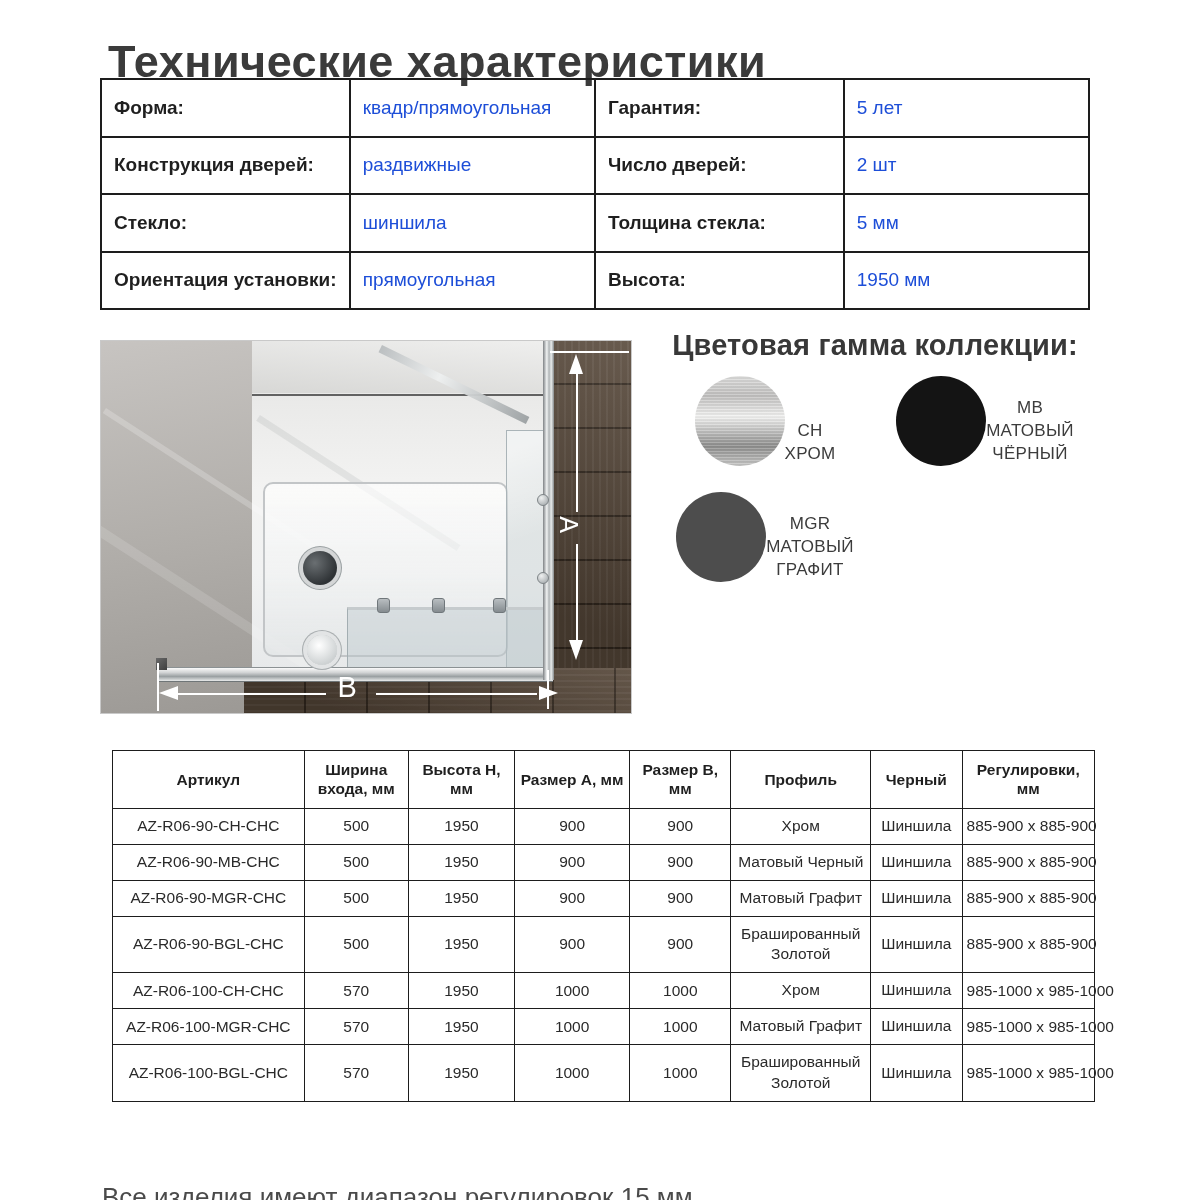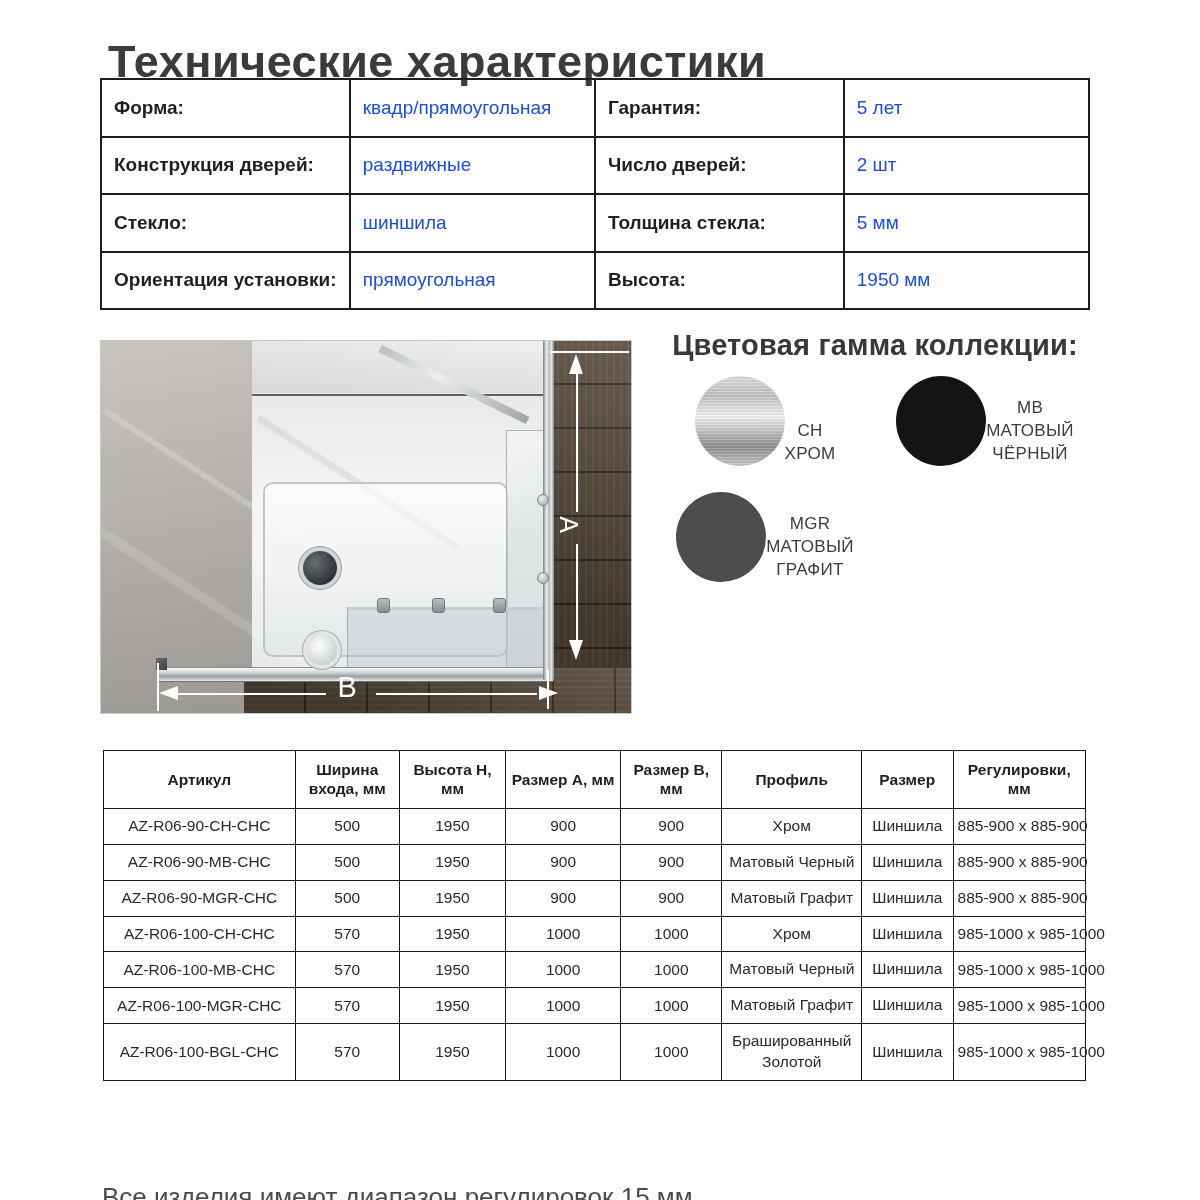--- a/index.html
+++ b/index.html
@@ -87,21 +87,21 @@
   .swatch-circle{width:90px;height:90px;border-radius:50%;}
   .sw-chrome{background:
       repeating-linear-gradient(180deg,rgba(255,255,255,.18) 0 1px,rgba(0,0,0,.05) 1px 3px),
       linear-gradient(180deg,#dededd 0%,#c3c2c1 22%,#f3f3f2 45%,#8f8f8e 78%,#c9c9c8 100%);}
   .sw-gold{background:
       repeating-linear-gradient(90deg,rgba(255,255,255,.16) 0 1px,rgba(0,0,0,.04) 1px 3px),
       linear-gradient(115deg,#d9ba5c 0%,#eedd96 35%,#e3c96f 55%,#d3b254 75%,#e8d383 100%);}
   .swatch-caption{margin-top:12px;font-size:17px;line-height:1.35;color:#3c3c3c;text-align:center;white-space:pre-line;letter-spacing:.3px;}
 
   
-  table.list{position:absolute;left:103px;top:750px;width:983px;border-collapse:collapse;table-layout:fixed;}
+  table.list{position:absolute;left:112px;top:750px;width:983px;border-collapse:collapse;table-layout:fixed;}
   table.list,table.list th,table.list td{border:1.5px solid #1d1d1d;}
   table.list th{font-size:15.5px;font-weight:700;padding:9px 4px;line-height:1.25;color:#1f1f1f;}
   table.list td{padding:7px 4px;text-align:center;vertical-align:middle;font-size:15.5px;color:#2a2a2a;}
   table.list thead th:nth-child(1){width:18.6%;}
   table.list thead th:nth-child(2){width:9.7%;}
   table.list thead th:nth-child(3){width:9.9%;}
   table.list thead th:nth-child(4){width:10.8%;}
   table.list thead th:nth-child(5){width:9.4%;}
   table.list thead th:nth-child(6){width:13.3%;}
   table.list thead th:nth-child(7){width:8.4%;}
@@ -216,21 +216,21 @@
 
   <table class="list">
     <thead>
         <tr id="list-head-row">
           <th class="list-th col-article">Артикул</th>
           <th class="list-th col-num">Ширина входа, мм</th>
           <th class="list-th col-num">Высота H, мм</th>
           <th class="list-th col-num">Размер A, мм</th>
           <th class="list-th col-num">Размер B, мм</th>
           <th class="list-th col-profile">Профиль</th>
-          <th class="list-th col-glass">Размер</th>
+          <th class="list-th col-glass">Черный</th>
           <th class="list-th col-reg">Регулировки, мм</th>
         </tr>
       </thead>
     <tbody id="list-body">
         <tr>
           <td class="col-article">AZ-R06-90-CH-CHC</td>
           <td class="col-num">500</td>
           <td class="col-num">1950</td>
           <td class="col-num">900</td>
           <td class="col-num">900</td>
@@ -252,40 +252,40 @@
           <td class="col-article">AZ-R06-90-MGR-CHC</td>
           <td class="col-num">500</td>
           <td class="col-num">1950</td>
           <td class="col-num">900</td>
           <td class="col-num">900</td>
           <td class="col-profile">Матовый Графит</td>
           <td class="col-glass">Шиншила</td>
           <td class="col-reg">885-900 x 885-900</td>
         </tr>
         <tr>
+          <td class="col-article">AZ-R06-90-BGL-CHC</td>
+          <td class="col-num">500</td>
+          <td class="col-num">1950</td>
+          <td class="col-num">900</td>
+          <td class="col-num">900</td>
+          <td class="col-profile">Брашированный Золотой</td>
+          <td class="col-glass">Шиншила</td>
+          <td class="col-reg">885-900 x 885-900</td>
+        </tr>
+        <tr>
           <td class="col-article">AZ-R06-100-CH-CHC</td>
           <td class="col-num">570</td>
           <td class="col-num">1950</td>
           <td class="col-num">1000</td>
           <td class="col-num">1000</td>
           <td class="col-profile">Хром</td>
           <td class="col-glass">Шиншила</td>
           <td class="col-reg">985-1000 x 985-1000</td>
         </tr>
         <tr>
-          <td class="col-article">AZ-R06-100-MB-CHC</td>
-          <td class="col-num">570</td>
-          <td class="col-num">1950</td>
-          <td class="col-num">1000</td>
-          <td class="col-num">1000</td>
-          <td class="col-profile">Матовый Черный</td>
-          <td class="col-glass">Шиншила</td>
-          <td class="col-reg">985-1000 x 985-1000</td>
-        </tr>
-        <tr>
           <td class="col-article">AZ-R06-100-MGR-CHC</td>
           <td class="col-num">570</td>
           <td class="col-num">1950</td>
           <td class="col-num">1000</td>
           <td class="col-num">1000</td>
           <td class="col-profile">Матовый Графит</td>
           <td class="col-glass">Шиншила</td>
           <td class="col-reg">985-1000 x 985-1000</td>
         </tr>
         <tr>

